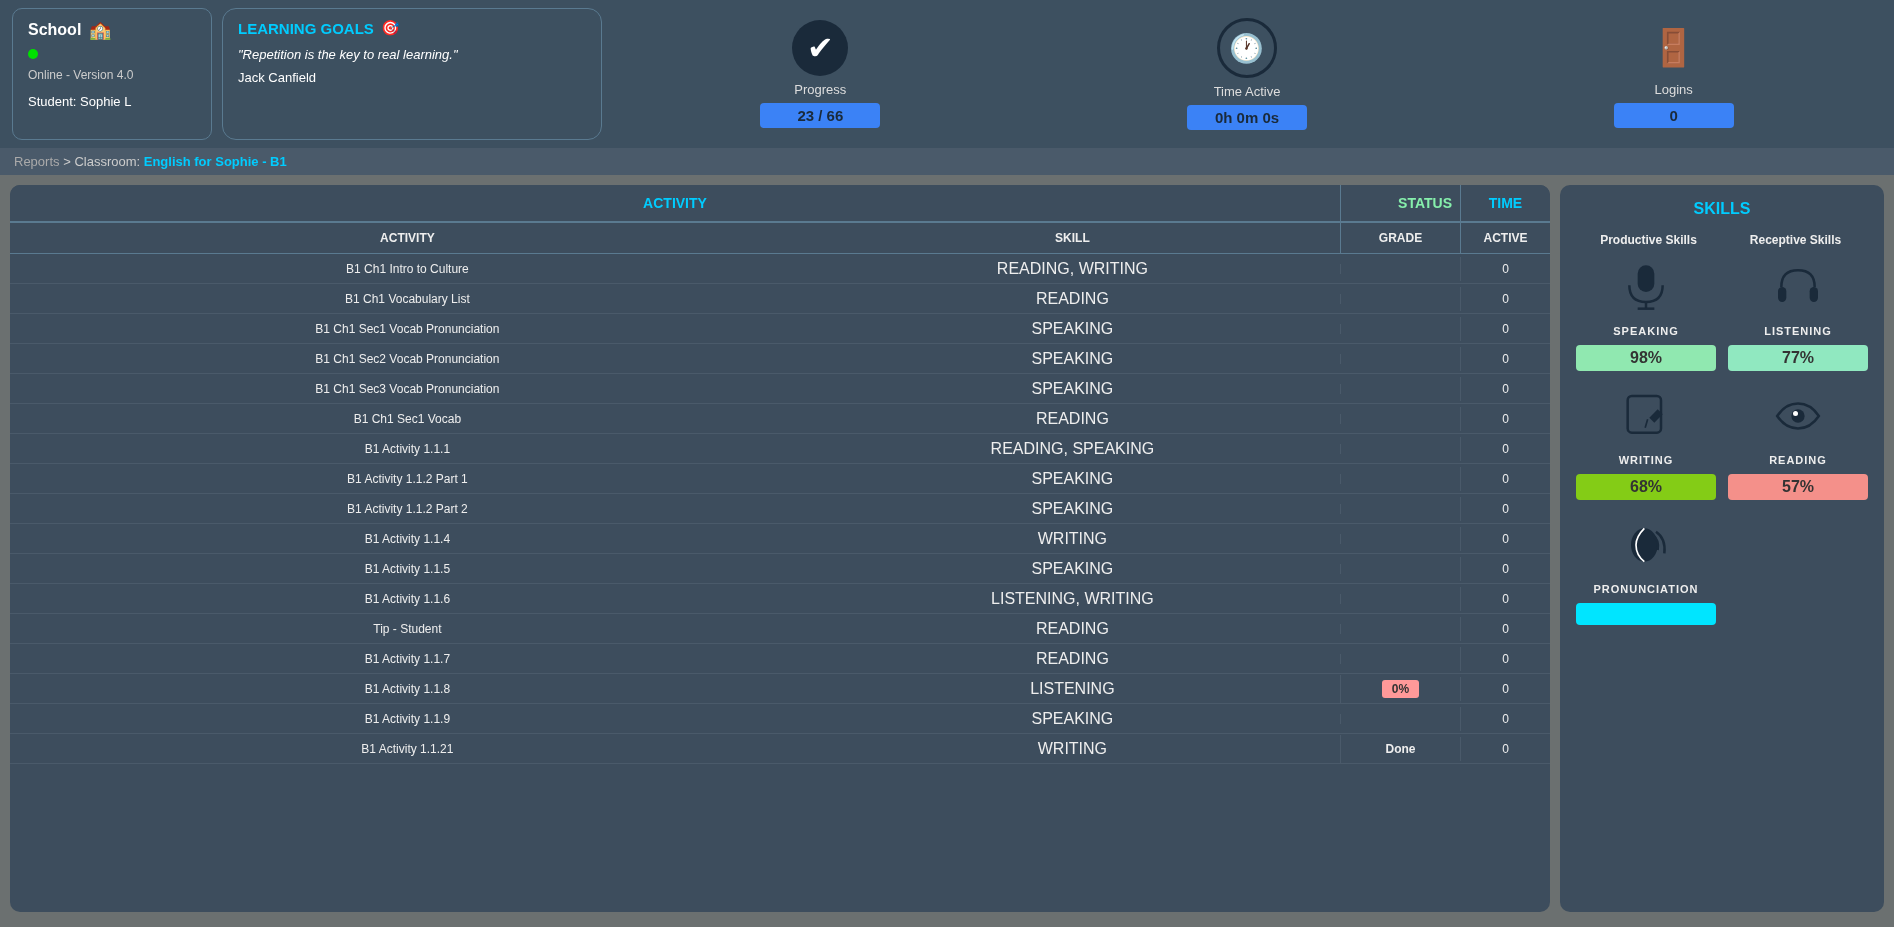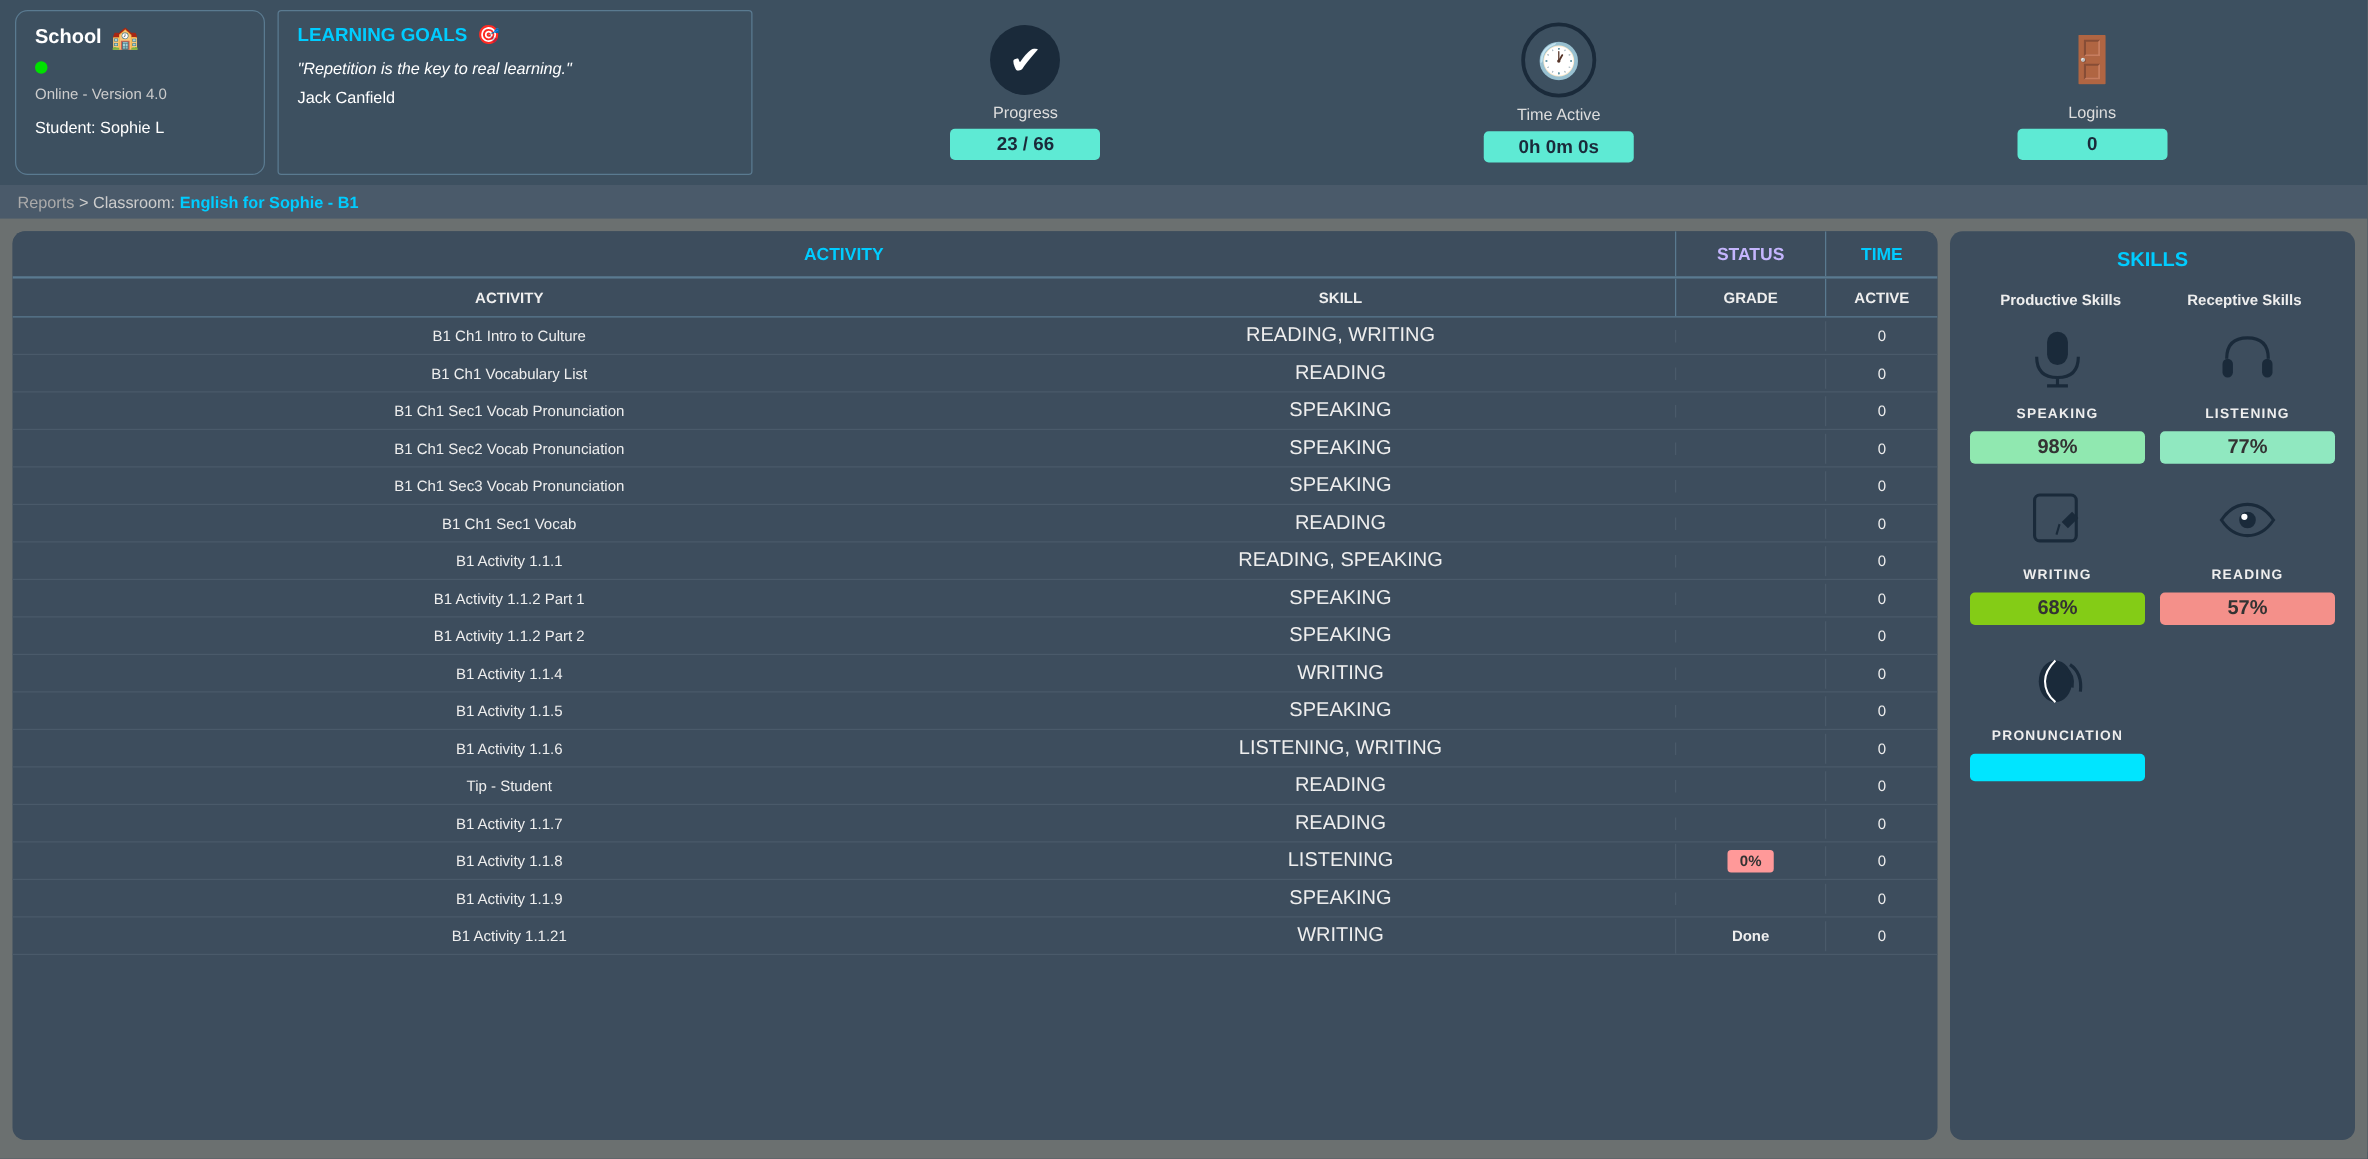--- a/index.html
+++ b/index.html
@@ -57,21 +57,21 @@
     }
 
     .header-school .student-text {
       color: #fff;
       font-size: 13px;
       margin-top: 6px;
     }
 
     .header-goals {
       border: 1.5px solid #5a7a90;
-      border-radius: 3px;
+      border-radius: 14px;
       padding: 10px 15px;
       min-width: 280px;
       flex: 1;
       max-width: 380px;
     }
 
     .header-goals .goals-title {
       color: #00ccff;
       font-weight: bold;
       font-size: 15px;
@@ -102,21 +102,21 @@
       gap: 6px;
       padding: 10px;
     }
 
     .stat-label {
       color: #ddd;
       font-size: 13px;
     }
 
     .stat-value {
-      background: #5eead4;
+      background: #3b82f6;
       color: #1a2a3a;
       font-weight: bold;
       font-size: 15px;
       border-radius: 4px;
       padding: 4px 20px;
       min-width: 120px;
       text-align: center;
     }
 
     
@@ -159,23 +159,23 @@
       padding: 10px 8px;
       color: #00ccff;
       font-weight: bold;
       text-align: center;
       font-size: 14px;
     }
 
     .act-col-status {
       width: 120px;
       padding: 10px 8px;
-      color: #c4b5fd;
-      font-weight: bold;
-      text-align: center;
+      color: #86efac;
+      font-weight: bold;
+      text-align: right;
       font-size: 14px;
       border-left: 1px solid #5a7a90;
     }
 
     .act-col-time {
       width: 90px;
       padding: 10px 8px;
       color: #00ccff;
       font-weight: bold;
       text-align: center;

